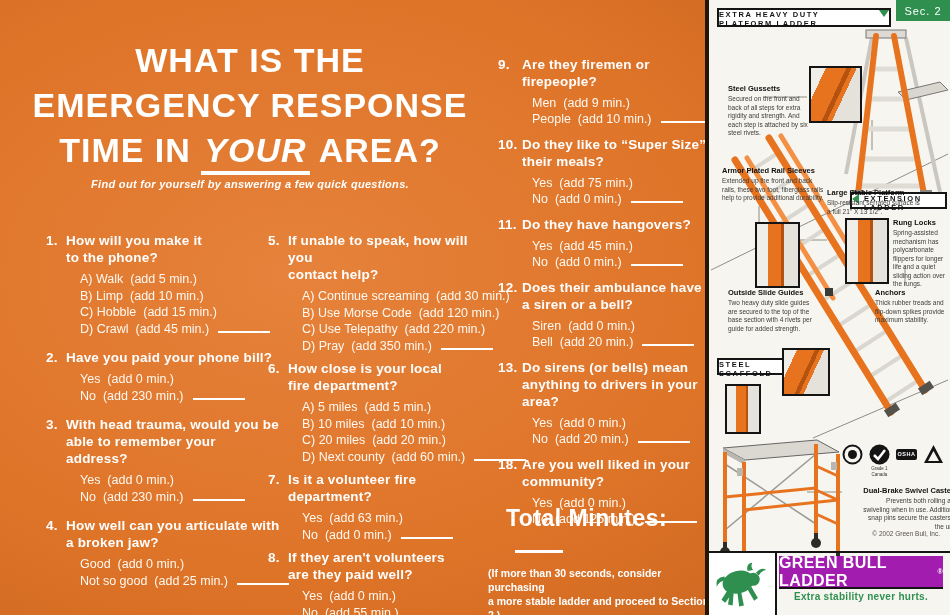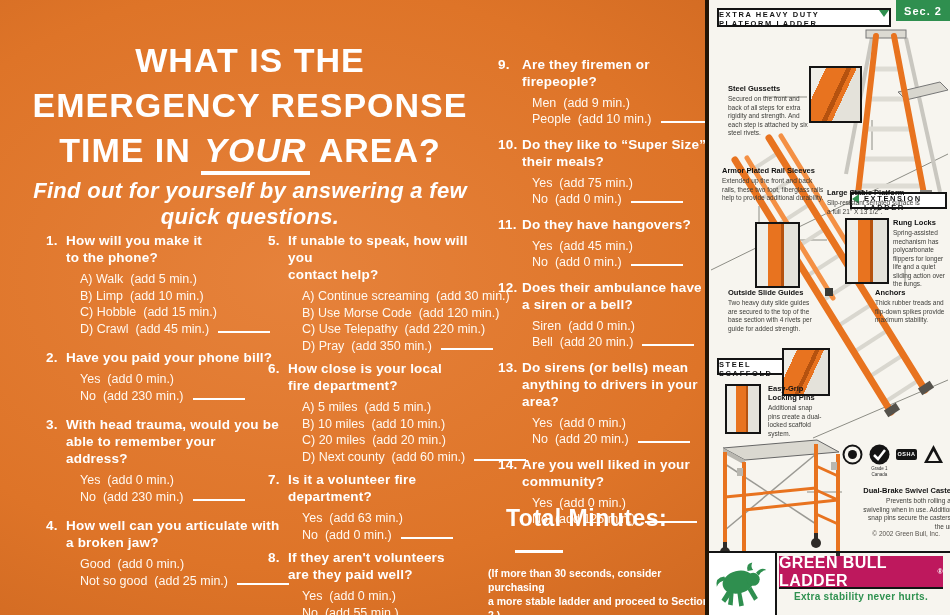--- a/index.html
+++ b/index.html
@@ -6,21 +6,21 @@
   .stage{position:relative;width:950px;height:615px;overflow:hidden;
          font-family:"Liberation Sans",sans-serif;background:#f7f5ef;}
 
   
   .orange{position:absolute;left:0;top:0;width:705px;height:615px;color:#fff;
           background:radial-gradient(120% 95% at 42% 45%, #e6823b 0%, #de7428 50%, #c8631e 90%, #b45614 100%);}
   .title{position:absolute;left:10px;top:38px;width:480px;text-align:center;
          font-weight:bold;font-size:34px;line-height:45px;letter-spacing:1px;}
   .title .em{font-style:italic;border-bottom:4px solid #fff;padding:0 3px 2px;}
   .subtitle{position:absolute;left:10px;top:178px;width:480px;text-align:center;
-            font-style:italic;font-weight:bold;font-size:22px;letter-spacing:.3px;}
+            font-style:italic;font-weight:bold;font-size:11px;letter-spacing:.3px;}
   .col{position:absolute;}
   .col-c1{left:46px;top:232px;width:235px;}
   .col-c2{left:268px;top:232px;width:225px;}
   .col-c3{left:498px;top:56px;width:212px;}
   .q{margin-bottom:12px;}
   .col-c2 .q{margin-bottom:6px;}
   .col-c3 .q{margin-bottom:9px;}
   .q-head{display:flex;font-weight:bold;font-size:13.5px;line-height:17px;letter-spacing:.2px;}
   .q-num{flex:none;width:20px;}
   .col-c3 .q-num{width:24px;}
@@ -39,39 +39,39 @@
   .panel-inner{position:absolute;left:0;top:0;width:241px;height:615px;}
   .phead{position:absolute;background:#fff;border:2px solid #141414;box-sizing:border-box;
          display:flex;justify-content:center;gap:5px;
          font-weight:bold;color:#141414;letter-spacing:1.6px;}
   .phead-platform{left:8px;top:8px;width:174px;height:19px;font-size:7.5px;}
   .phead-extension{left:141px;top:192px;width:97px;height:17px;font-size:7.5px;}
   .phead-scaffold{left:8px;top:358px;width:100px;height:17px;font-size:7.5px;}
   .tri-down{width:0;height:0;border-left:5px solid transparent;border-right:5px solid transparent;border-top:7px solid #2f8f4f;}
   .tri-left{width:0;height:0;border-top:5px solid transparent;border-bottom:5px solid transparent;border-right:7px solid #2f8f4f;}
   .sec-badge{position:absolute;right:0;top:0;width:54px;height:21px;background:#2f8f4f;color:#fff;
-             display:flex;align-items:center;justify-content:center;font-weight:bold;font-size:11px;letter-spacing:1px;}
+             display:flex;align-items:center;justify-content:center;font-weight:normal;font-size:11px;letter-spacing:1px;}
   .callout{position:absolute;}
   .callout h4{margin:0 0 2px;font-size:7.5px;font-weight:bold;color:#111;line-height:9px;}
   .callout p{margin:0;font-size:6.5px;line-height:8.5px;color:#3c3c38;}
   .co-right{text-align:right;}
   .inset{position:absolute;background:#fff;border:2px solid #141414;box-sizing:border-box;}
   .inset-diag{background:linear-gradient(115deg,#efeee8 20%,#e8731f 20% 48%,#b5520f 48% 55%,#e8731f 55% 62%,#e4e2da 62%);}
   .inset-vert{background:linear-gradient(90deg,#efeee8 28%,#e8731f 28% 58%,#b5520f 58% 66%,#e4e2da 66%);}
   .copyright{position:absolute;right:10px;top:530px;font-size:6.5px;color:#56524c;}
   .certs{position:absolute;left:133px;top:444px;display:flex;gap:6px;align-items:flex-start;}
   .cert{width:21px;text-align:center;}
   .cert-cap{font-size:4.5px;line-height:5.5px;color:#333;margin-top:1px;}
   .osha-box{width:21px;height:11px;background:#141414;border-radius:2px;color:#fff;font-weight:bold;
             font-size:5.5px;line-height:11px;letter-spacing:.5px;}
 
   
   .footer-line{position:absolute;left:0;top:551px;width:241px;height:2px;background:#141414;}
   .bull-box{position:absolute;left:0;top:553px;width:68px;height:62px;background:#fff;border-right:2px solid #141414;box-sizing:border-box;}
-  .brand-banner{position:absolute;left:70px;top:556px;width:164px;height:31px;background:#be185d;
+  .brand-banner{position:absolute;left:70px;top:556px;width:164px;height:31px;background:#a21caf;
                 border-bottom:2px solid #141414;display:flex;align-items:center;justify-content:center;
                 color:#fff;font-weight:bold;font-size:16px;letter-spacing:.4px;}
   .brand-banner sup{font-size:7px;margin-left:1px;}
   .tagline{position:absolute;left:70px;top:591px;width:164px;text-align:center;
            color:#2f9150;font-weight:bold;font-size:10px;letter-spacing:.3px;}
   svg{display:block;}
 </style>
 </head>
 <body>
 
@@ -221,21 +221,21 @@
             <span class="q-num">13.</span>
             <span>Do sirens (or bells) mean<br>anything to drivers in your area?</span>
           </div>
           <div class="q-answers">
             <div class="q-answer">Yes  (add 0 min.)</div>
             <div class="q-answer">No  (add 20 min.)<span class="blank"></span></div>
           </div>
         </div>
         <div class="q">
           <div class="q-head">
-            <span class="q-num">14.</span>
+            <span class="q-num">18.</span>
             <span>Are you well liked in your<br>community?</span>
           </div>
           <div class="q-answers">
             <div class="q-answer">Yes  (add 0 min.)</div>
             <div class="q-answer">No  (add 125 min.)<span class="blank"></span></div>
           </div>
         </div>
       </div>
 
     <div class="total">
@@ -385,24 +385,20 @@
         <h4>Rung Locks</h4>
         <p>Spring-assisted mechanism has polycarbonate flippers for longer life and a quiet sliding action over the rungs.</p>
       </div>
       <div class="callout" style="left:19px;top:288px;width:84px;">
         <h4>Outside Slide Guides</h4>
         <p>Two heavy duty slide guides are secured to the top of the base section with 4 rivets per guide for added strength.</p>
       </div>
       <div class="callout" style="left:166px;top:288px;width:72px;">
         <h4>Anchors</h4>
         <p>Thick rubber treads and flip-down spikes provide maximum stability.</p>
-      </div>
-      <div class="callout" style="left:59px;top:384px;width:54px;">
-        <h4>Easy-Grip Locking Pins</h4>
-        <p>Additional snap pins create a dual-locked scaffold system.</p>
       </div>
       <div class="callout co-right" style="left:149px;top:486px;width:100px;">
         <h4>Dual-Brake Swivel Casters</h4>
         <p>Prevents both rolling and swiveling when in use. Additional snap pins secure the casters to the unit.</p>
       </div>
 
       <div class="certs">
         <div class="cert">
           <svg width="21" height="21" viewBox="0 0 21 21">
               <circle cx="10.5" cy="10.5" r="9" fill="none" stroke="#141414" stroke-width="2"></circle>

